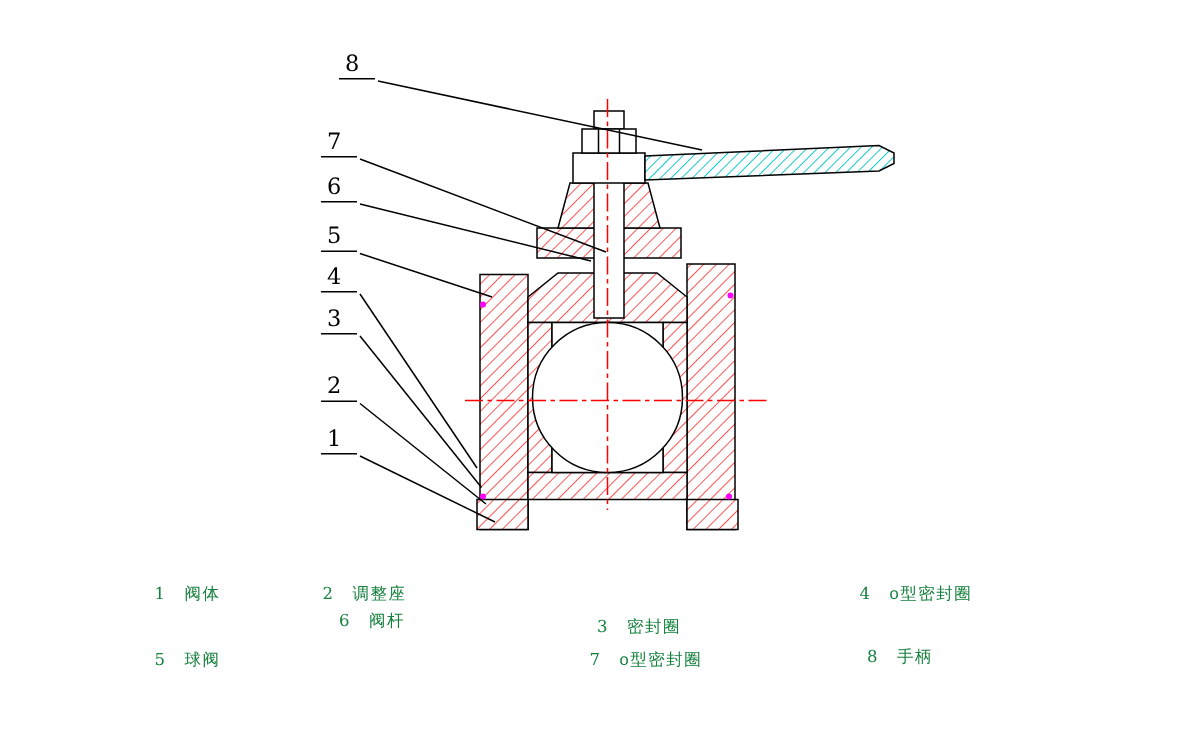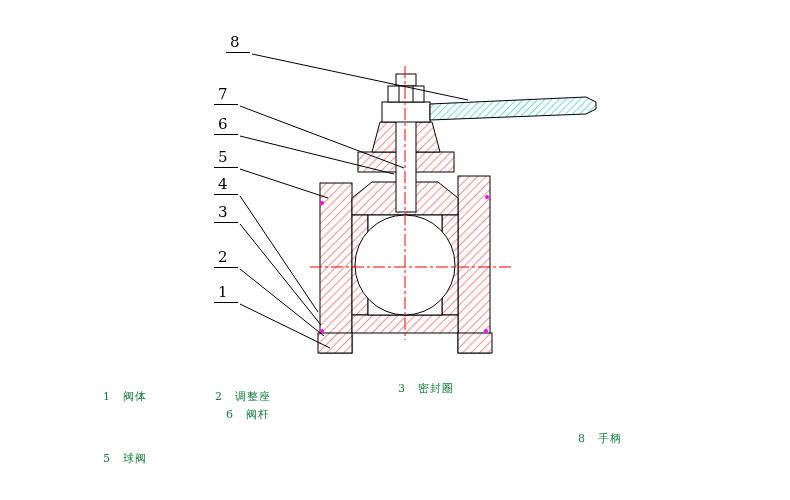--- a/index.html
+++ b/index.html
@@ -107,27 +107,33 @@
   <div class="callout" style="left:214px;top:204px">3</div>
   <div class="callout" style="left:214px;top:249px">2</div>
   <div class="callout" style="left:214px;top:284px">1</div>
 
   <div class="legend-item" style="left:103px;top:386px">
     <span class="num">1</span><span>阀体</span>
   </div>
   <div class="legend-item" style="left:215px;top:386px">
     <span class="num">2</span><span>调整座</span>
   </div>
-  <div class="legend-item" style="left:398px;top:378px">
+  <div class="legend-item" style="left:398px;top:408px">
     <span class="num">3</span><span>密封圈</span>
   </div>
+  <div class="legend-item" style="left:573px;top:386px">
+    <span class="num">4</span><span>o型密封圈</span>
+  </div>
 
-  <div class="legend-item" style="left:103px;top:448px">
+  <div class="legend-item" style="left:103px;top:430px">
     <span class="num">5</span><span>球阀</span>
   </div>
   <div class="legend-item" style="left:226px;top:404px">
     <span class="num">6</span><span>阀杆</span>
+  </div>
+  <div class="legend-item" style="left:393px;top:430px">
+    <span class="num">7</span><span>o型密封圈</span>
   </div>
   <div class="legend-item" style="left:578px;top:428px">
     <span class="num">8</span><span>手柄</span>
   </div>
 
 </div>
 
 </body></html>

